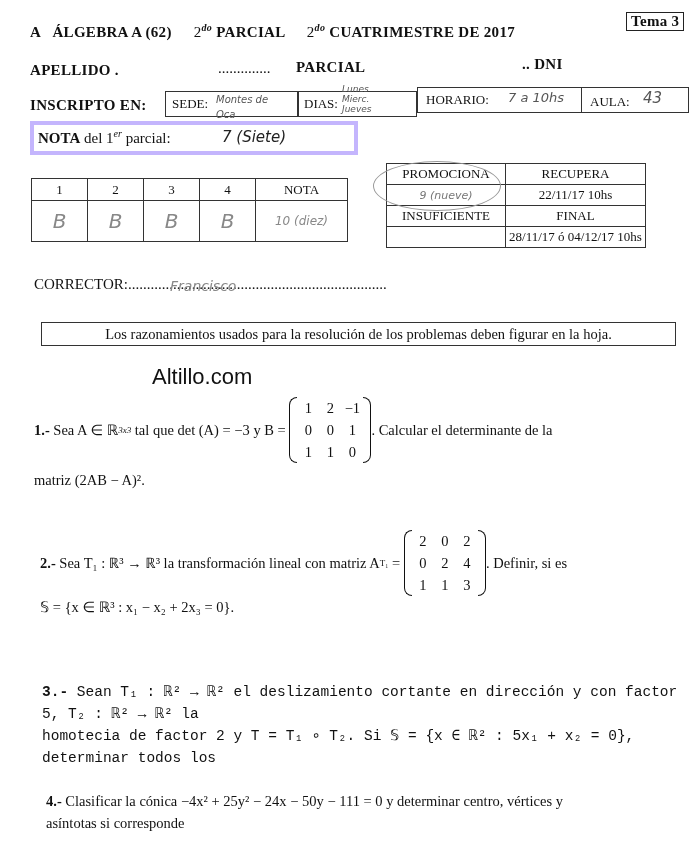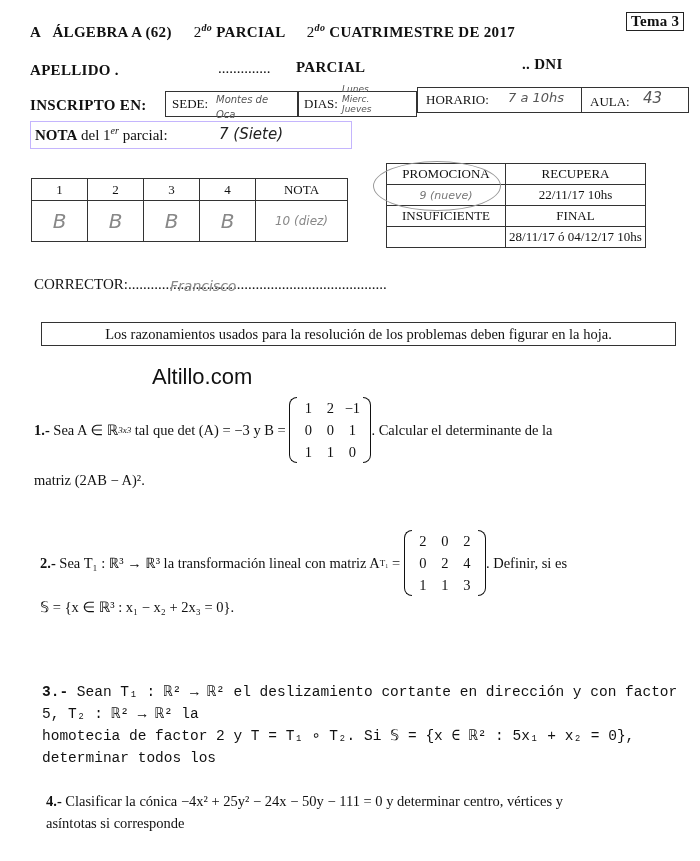--- a/index.html
+++ b/index.html
@@ -46,21 +46,21 @@
   <span class="hand" style="position:absolute; left:44px; top:-8px; font-size:9px; width:50px; line-height:10px;">Lunes Mierc. Jueves</span>
 </div>
 <div class="abs" style="left:417px; top:87px; width:270px; height:24px; border:1px solid #333; font-size:13px;">
   <span class="serif" style="position:absolute; left:8px; top:4px;">HORARIO:</span>
   <span class="hand" style="position:absolute; left:90px; top:2px; font-size:13px;">7 a 10hs</span>
   <span style="position:absolute; left:163px; top:0; bottom:0; border-left:1px solid #333;"></span>
   <span class="serif" style="position:absolute; left:172px; top:6px;">AULA:</span>
   <span class="hand" style="position:absolute; left:225px; top:1px; font-size:15px;">43</span>
 </div>
 
-<div class="abs" style="left:30px; top:121px; width:320px; height:26px; border:1px solid #c4b5fd;">
+<div class="abs" style="left:30px; top:121px; width:320px; height:26px; border:4px solid #c4b5fd;">
   <span class="serif" style="position:absolute; left:4px; top:3px; font-size:15px;"><b>NOTA</b> <span>del 1</span><sup>er</sup> <span>parcial:</span></span>
   <span class="hand" style="position:absolute; left:188px; top:3px; font-size:15px; color:#222;">7 (Siete)</span>
 </div>
 
 <table class="abs" style="left:31px; top:178px; width:317px;">
   <tbody>
       <tr style="height:22px;">
     <td style="width:55px;">1</td>
     <td style="width:55px;">2</td>
     <td style="width:55px;">3</td>

